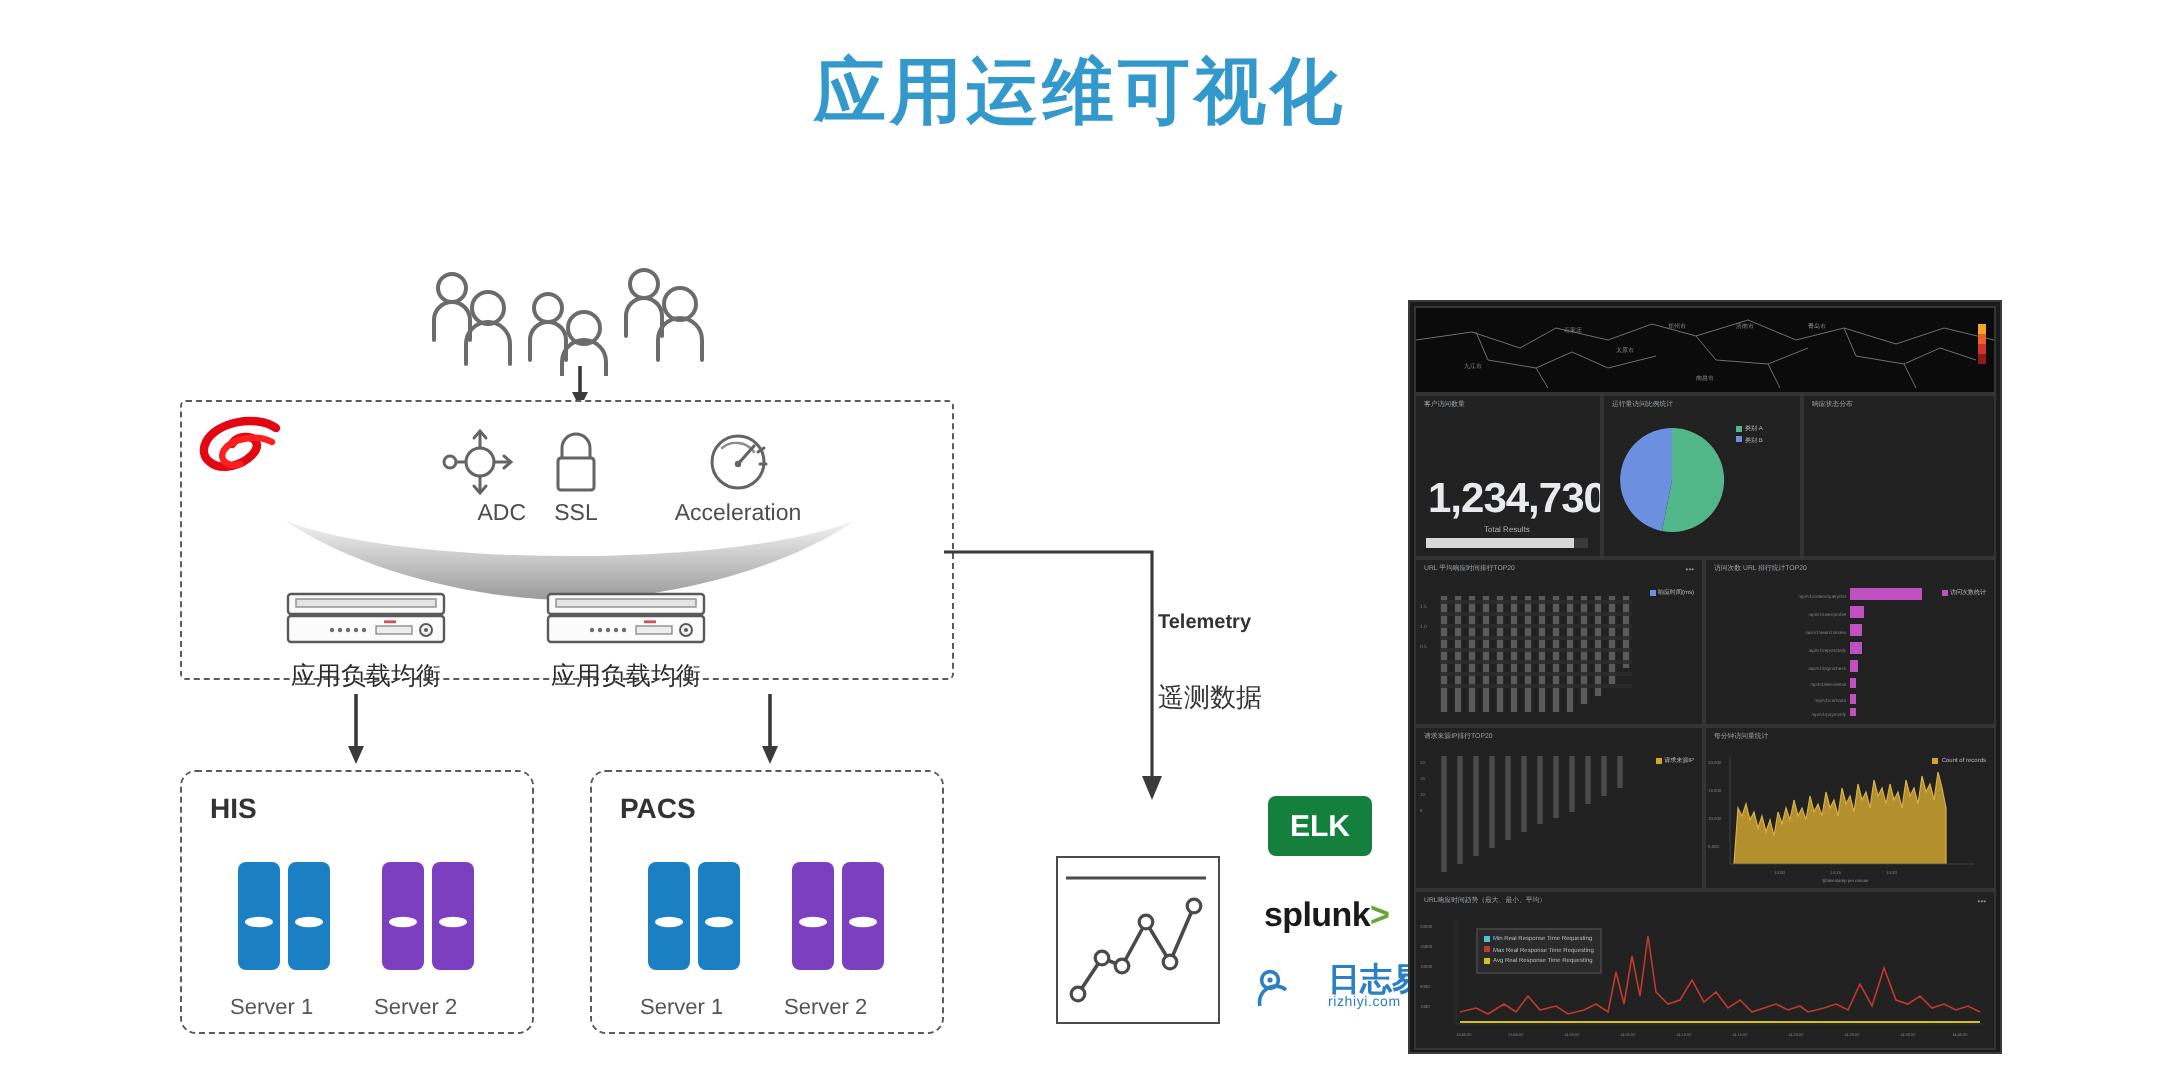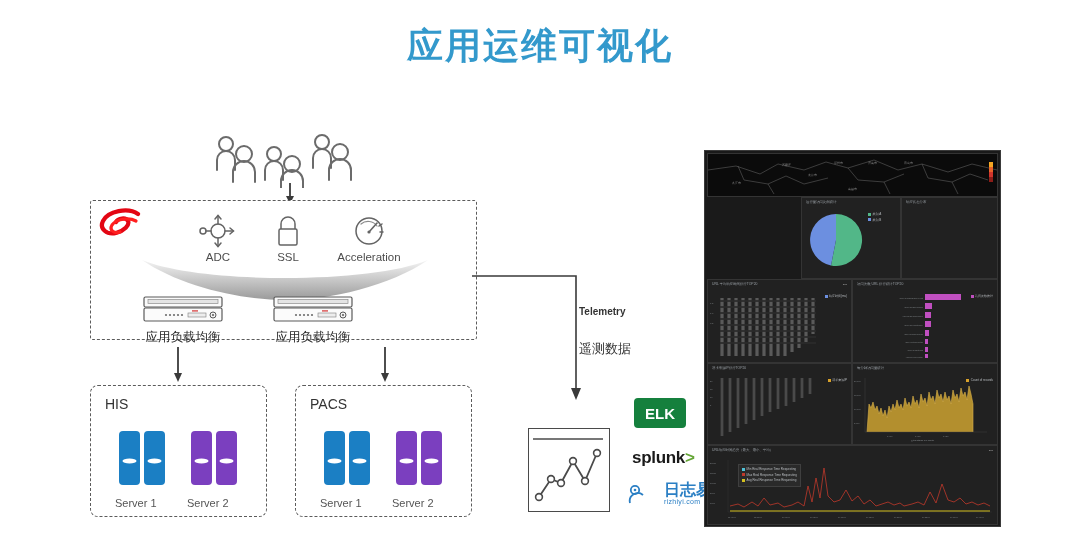--- a/index.html
+++ b/index.html
@@ -43,21 +43,21 @@
 
   
   .box-app{
     position:absolute;top:385px;width:175px;height:130px;
     border:1.6px dashed #5b5b5b;border-radius:8px;background:#fff;
   }
   .box-app.his{left:90px;}
   .box-app.pacs{left:295px;}
   .box-app .name{
     position:absolute;left:14px;top:10px;
-    font-size:14px;font-weight:normal;color:#333;
+    font-size:14px;font-weight:bold;color:#333;
   }
   .srvgrp{position:absolute;top:45px;width:62px;}
   .srvgrp .lbl{font-size:11px;color:#555;margin-top:2px;}
   .rack{display:inline-block;}
 
   
   .telelbl{position:absolute;font-weight:bold;color:#333;}
   .tele-en{left:579px;top:306px;font-size:10px;}
   .tele-cn{left:579px;top:340px;font-size:13px;
     font-family:"DejaVu Sans","Liberation Sans",sans-serif;font-weight:normal;color:#333;}
@@ -144,21 +144,21 @@
 
   <div class="logo-swirl">
     <svg width="46" height="34" viewBox="0 0 46 34">
       <g fill="none" stroke="#e30613" stroke-linecap="round">
         <path d="M40 6 C30 -1 10 3 5 13 C1 21 9 27 18 25 C26 23 32 17 30 13 C28 9 20 10 18 14" stroke-width="4.2"></path>
         <path d="M38 13 C31 9 18 11 14 17 C11 22 16 26 22 24" stroke-width="3.2" stroke="#ff1f1f"></path>
       </g>
     </svg>
   </div>
 
-  <div class="svc" style="left:173px;top:214px;">
+  <div class="svc" style="left:173px;top:214px;text-align:right;">
     <div class="ico">
       <svg width="46" height="34" viewBox="0 0 46 34">
         <g stroke="#646464" stroke-width="1.5" fill="none" stroke-linecap="round">
           <circle cx="23" cy="17" r="7"></circle>
           <circle cx="8" cy="17" r="3"></circle>
           <line x1="11" y1="17" x2="16" y2="17"></line>
           <line x1="23" y1="10" x2="23" y2="2"></line>
             <polyline points="20,5 23,1.5 26,5"></polyline>
           <line x1="23" y1="24" x2="23" y2="32"></line>
             <polyline points="20,29 23,32.5 26,29"></polyline>
@@ -373,20 +373,28 @@
         </g>
         <g>
           <rect x="281" y="8" width="4" height="5" fill="#f5a623"></rect>
           <rect x="281" y="13" width="4" height="5" fill="#e8622a"></rect>
           <rect x="281" y="18" width="4" height="5" fill="#d0342c"></rect>
           <rect x="281" y="23" width="4" height="5" fill="#8c1d18"></rect>
         </g>
       </svg>
     </div>
 
+    <div class="dp" style="left:2px;top:46px;width:92px;height:80px;">
+      <div class="dp-title">客户访问数量</div>
+      <div class="bignum">1,234,730</div>
+      <div class="bignum-sub">Total Results</div>
+      <div class="progbar">
+          <i></i>
+        </div>
+    </div>
 
     <div class="dp" style="left:96px;top:46px;width:98px;height:80px;">
       <div class="dp-title">运行量访问比例统计</div>
       <svg width="98" height="68" viewBox="0 0 98 68" style="position:absolute;left:0;top:8px;">
         <g transform="translate(34,34)">
           <path d="M0 0 L0 -26 A26 26 0 1 1 -5 25.5 Z" fill="#52b788"></path>
           <path d="M0 0 L-5 25.5 A26 26 0 0 1 0 -26 Z" fill="#6c8fe0"></path>
         </g>
       </svg>
       <div class="legend" style="left:66px;top:14px;">

